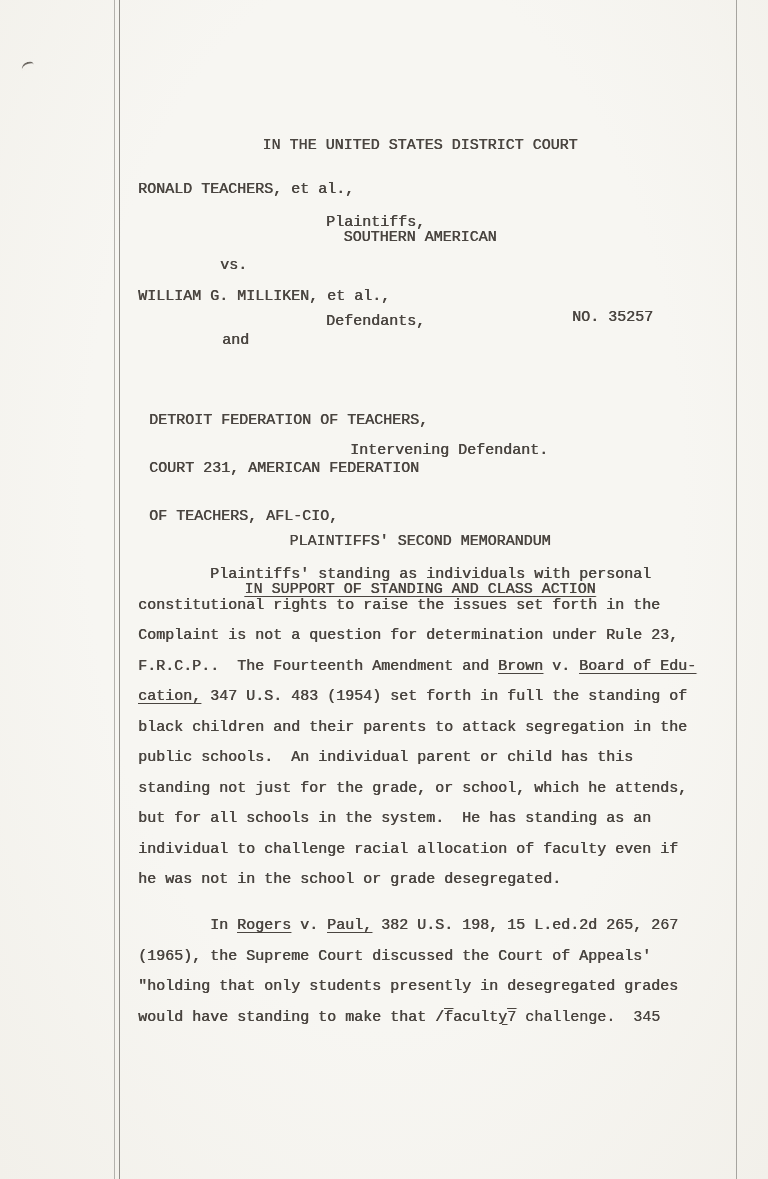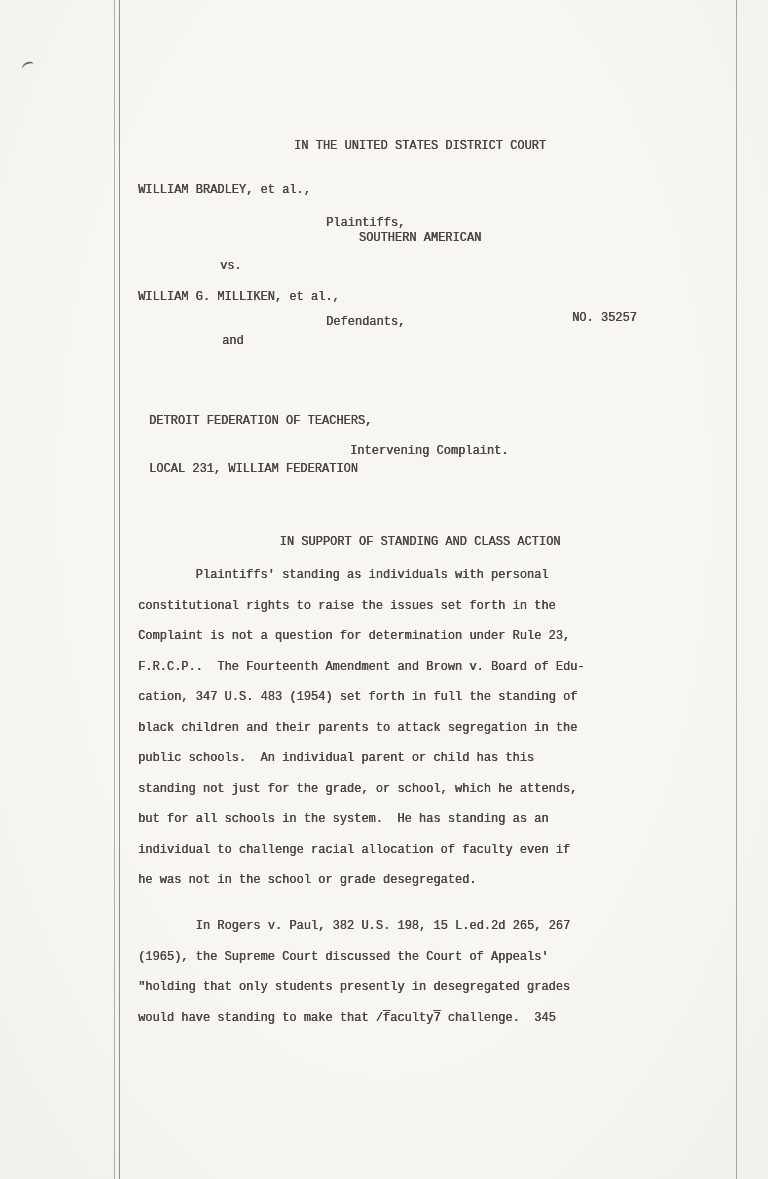--- a/index.html
+++ b/index.html
@@ -5,32 +5,32 @@
   html,body{margin:0;padding:0;}
   body{
     width:768px;height:1179px;
     background:#efede8;
     font-family:"Liberation Mono","DejaVu Sans Mono",monospace;
   }
   .scan{
     position:relative;width:768px;height:1179px;overflow:hidden;
     background:radial-gradient(ellipse at 50% 42%, #f7f6f2 55%, #f2f0ea 100%);
     color:#4a4540;
-    font-size:12px;
+    font-size:15px;
   }
   .txt{position:absolute;white-space:pre;line-height:16px;
        text-shadow:0.4px 0 0 currentColor;}
   .center-block{position:absolute;text-align:center;white-space:pre;
        text-shadow:0.4px 0 0 currentColor;}
   .hdr{line-height:30.6px;}
   .ttl{line-height:16px;}
   .para{position:absolute;white-space:pre;
        text-shadow:0.4px 0 0 currentColor;}
   .para .line{height:30.5px;line-height:30.5px;white-space:pre;}
-  .u{text-decoration-thickness:1.2px;text-underline-offset:3px;}
+  .u{text-decoration:underline;text-decoration-thickness:1.2px;text-underline-offset:3px;}
   .ov{text-decoration:overline;text-decoration-thickness:1.2px;}
   .vline{position:absolute;top:0;bottom:0;width:1px;}
   .vl-outer{left:114px;background:#b3b1ac;}
   .vl-inner{left:119px;background:#8f8d88;}
   .vl-right{left:736px;background:#a6a49f;}
   .pen-mark{
     position:absolute;left:21px;top:62px;width:13px;height:5px;
     border-top:2px solid #6e6963;border-radius:60% 40% 0 0/100% 60% 0 0;
     transform:rotate(-14deg);
   }
@@ -43,36 +43,38 @@
   <div class="vline vl-outer"></div>
   <div class="vline vl-inner"></div>
   <div class="vline vl-right"></div>
   <div class="pen-mark"></div>
 
   <div class="center-block hdr" style="left:110px;top:70px;width:620px;">
     <div>IN THE UNITED STATES DISTRICT COURT</div>
     <div>SOUTHERN AMERICAN</div>
   </div>
 
-  <div class="txt" style="left:138px;top:182px;">WILLIAM BRADLEY, et al.,</div>
+  <div class="txt" style="left:138px;top:182px;">RONALD TEACHERS, et al.,</div>
   <div class="txt" style="left:326px;top:215px;text-align:center;">Plaintiffs,</div>
   <div class="txt" style="left:220px;top:258px;">vs.</div>
   <div class="txt" style="left:138px;top:289px;">WILLIAM G. MILLIKEN, et al.,</div>
   <div class="txt" style="left:572px;top:310px;">NO. 35257</div>
   <div class="txt" style="left:326px;top:314px;">Defendants,</div>
   <div class="txt" style="left:222px;top:333px;">and</div>
 
   <div class="txt" style="left:149px;top:381px;">
     <div>DETROIT FEDERATION OF TEACHERS,</div>
-    <div>LOCAL 231, WILLIAM FEDERATION</div>
+    <div>COURT 231, AMERICAN FEDERATION</div>
+    <div>OF TEACHERS, AFL-CIO,</div>
   </div>
 
-  <div class="txt" style="left:350px;top:443px;">Intervening Complaint.</div>
+  <div class="txt" style="left:350px;top:443px;">Intervening Defendant.</div>
 
   <div class="center-block ttl" style="left:110px;top:502px;width:620px;">
+    <div>PLAINTIFFS' SECOND MEMORANDUM</div>
     <div class="u">IN SUPPORT OF STANDING AND CLASS ACTION</div>
   </div>
 
   <div class="para" style="left:138px;top:560px;"><div class="line"><span>        Plaintiffs' standing as individuals with personal</span></div><div class="line"><span>constitutional rights to raise the issues set forth in the</span></div><div class="line"><span>Complaint is not a question for determination under Rule 23,</span></div><div class="line"><span>F.R.C.P..  The Fourteenth Amendment and </span><span class="u">Brown</span><span> v. </span><span class="u">Board of Edu-</span></div><div class="line"><span class="u">cation,</span><span> 347 U.S. 483 (1954) set forth in full the standing of</span></div><div class="line"><span>black children and their parents to attack segregation in the</span></div><div class="line"><span>public schools.  An individual parent or child has this</span></div><div class="line"><span>standing not just for the grade, or school, which he attends,</span></div><div class="line"><span>but for all schools in the system.  He has standing as an</span></div><div class="line"><span>individual to challenge racial allocation of faculty even if</span></div><div class="line"><span>he was not in the school or grade desegregated.</span></div></div>
 
   <div class="para" style="left:138px;top:911px;"><div class="line"><span>        In </span><span class="u">Rogers</span><span> v. </span><span class="u">Paul,</span><span> 382 U.S. 198, 15 L.ed.2d 265, 267</span></div><div class="line"><span>(1965), the Supreme Court discussed the Court of Appeals'</span></div><div class="line"><span>"holding that only students presently in desegregated grades</span></div><div class="line"><span>would have standing to make that </span><span>/</span><span class="ov">f</span><span>acult</span><span class="u">y</span><span class="ov">7</span><span> challenge.  345</span></div></div>
 
 </div>
 
 </body></html>

